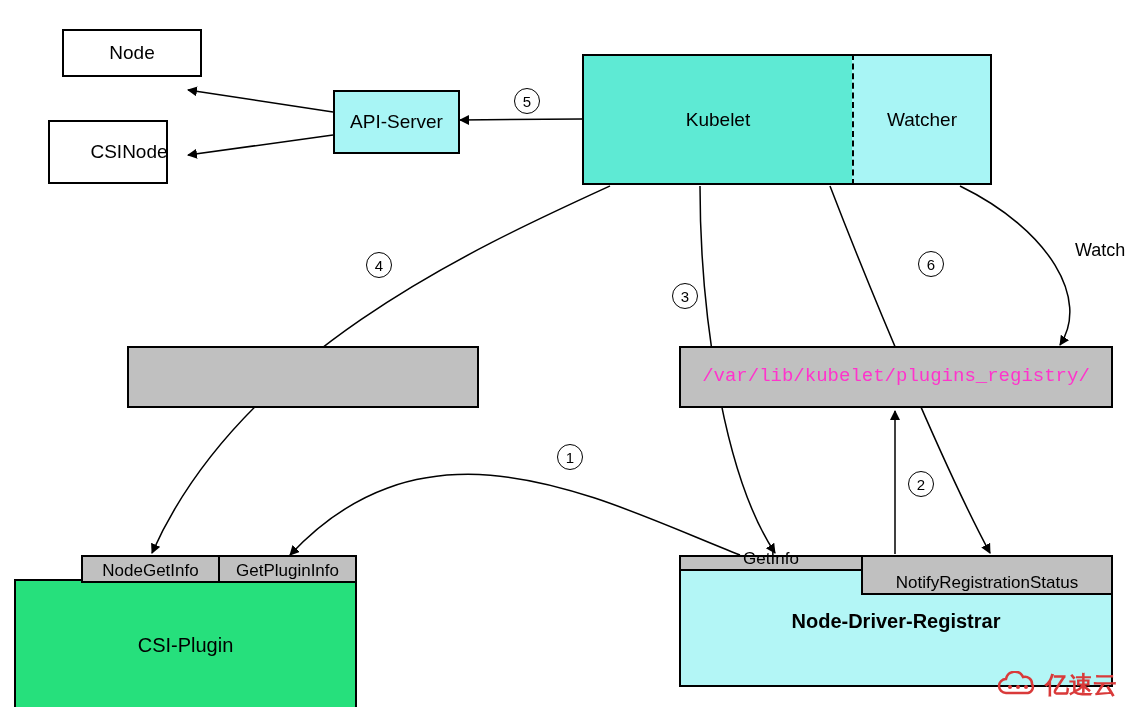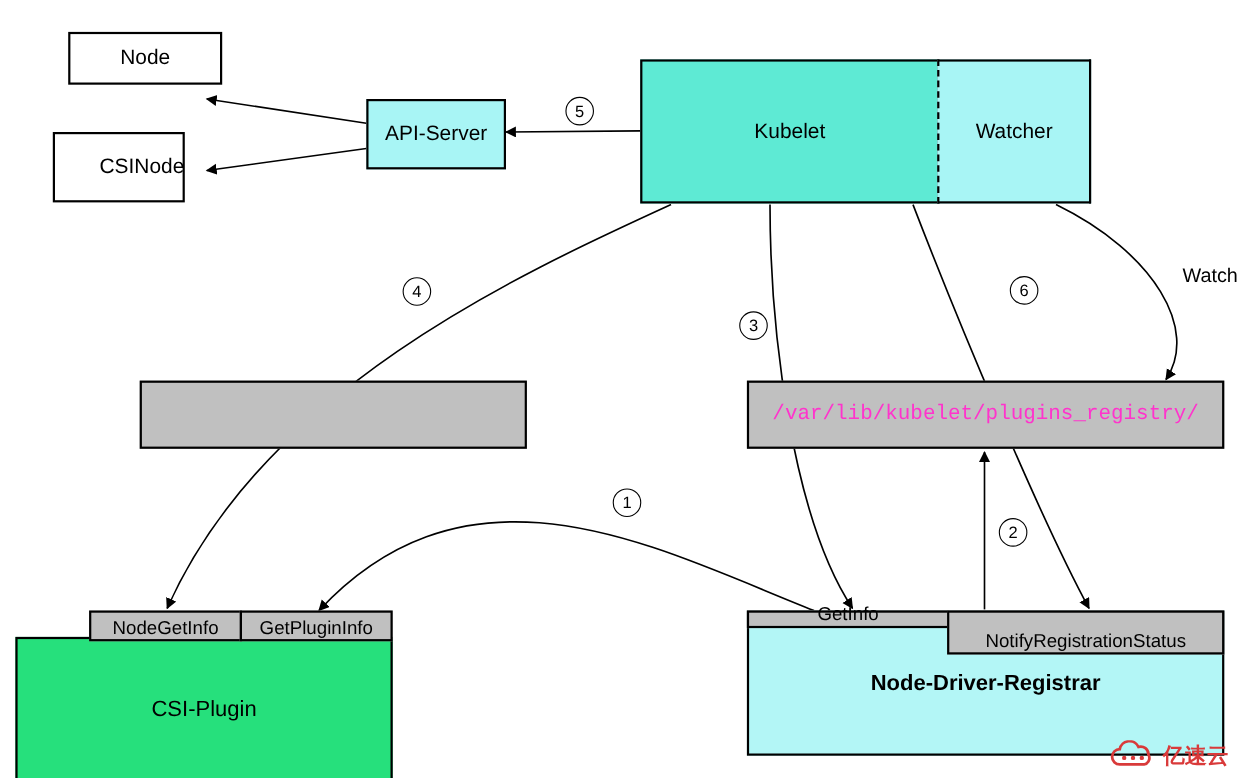--- a/index.html
+++ b/index.html
@@ -70,21 +70,21 @@
     position: absolute;
     font-size: 18px;
   }
   .watermark {
     position: absolute;
     right: 8px;
     bottom: 6px;
     display: flex;
     align-items: center;
     gap: 6px;
-    font-size: 20px;
+    font-size: 24px;
     color: #d93a3a;
     font-weight: 600;
   }
   .watermark .cloud {
     width: 44px;
     height: 28px;
     position: relative;
   }
   svg.arrows {
     position: absolute;

